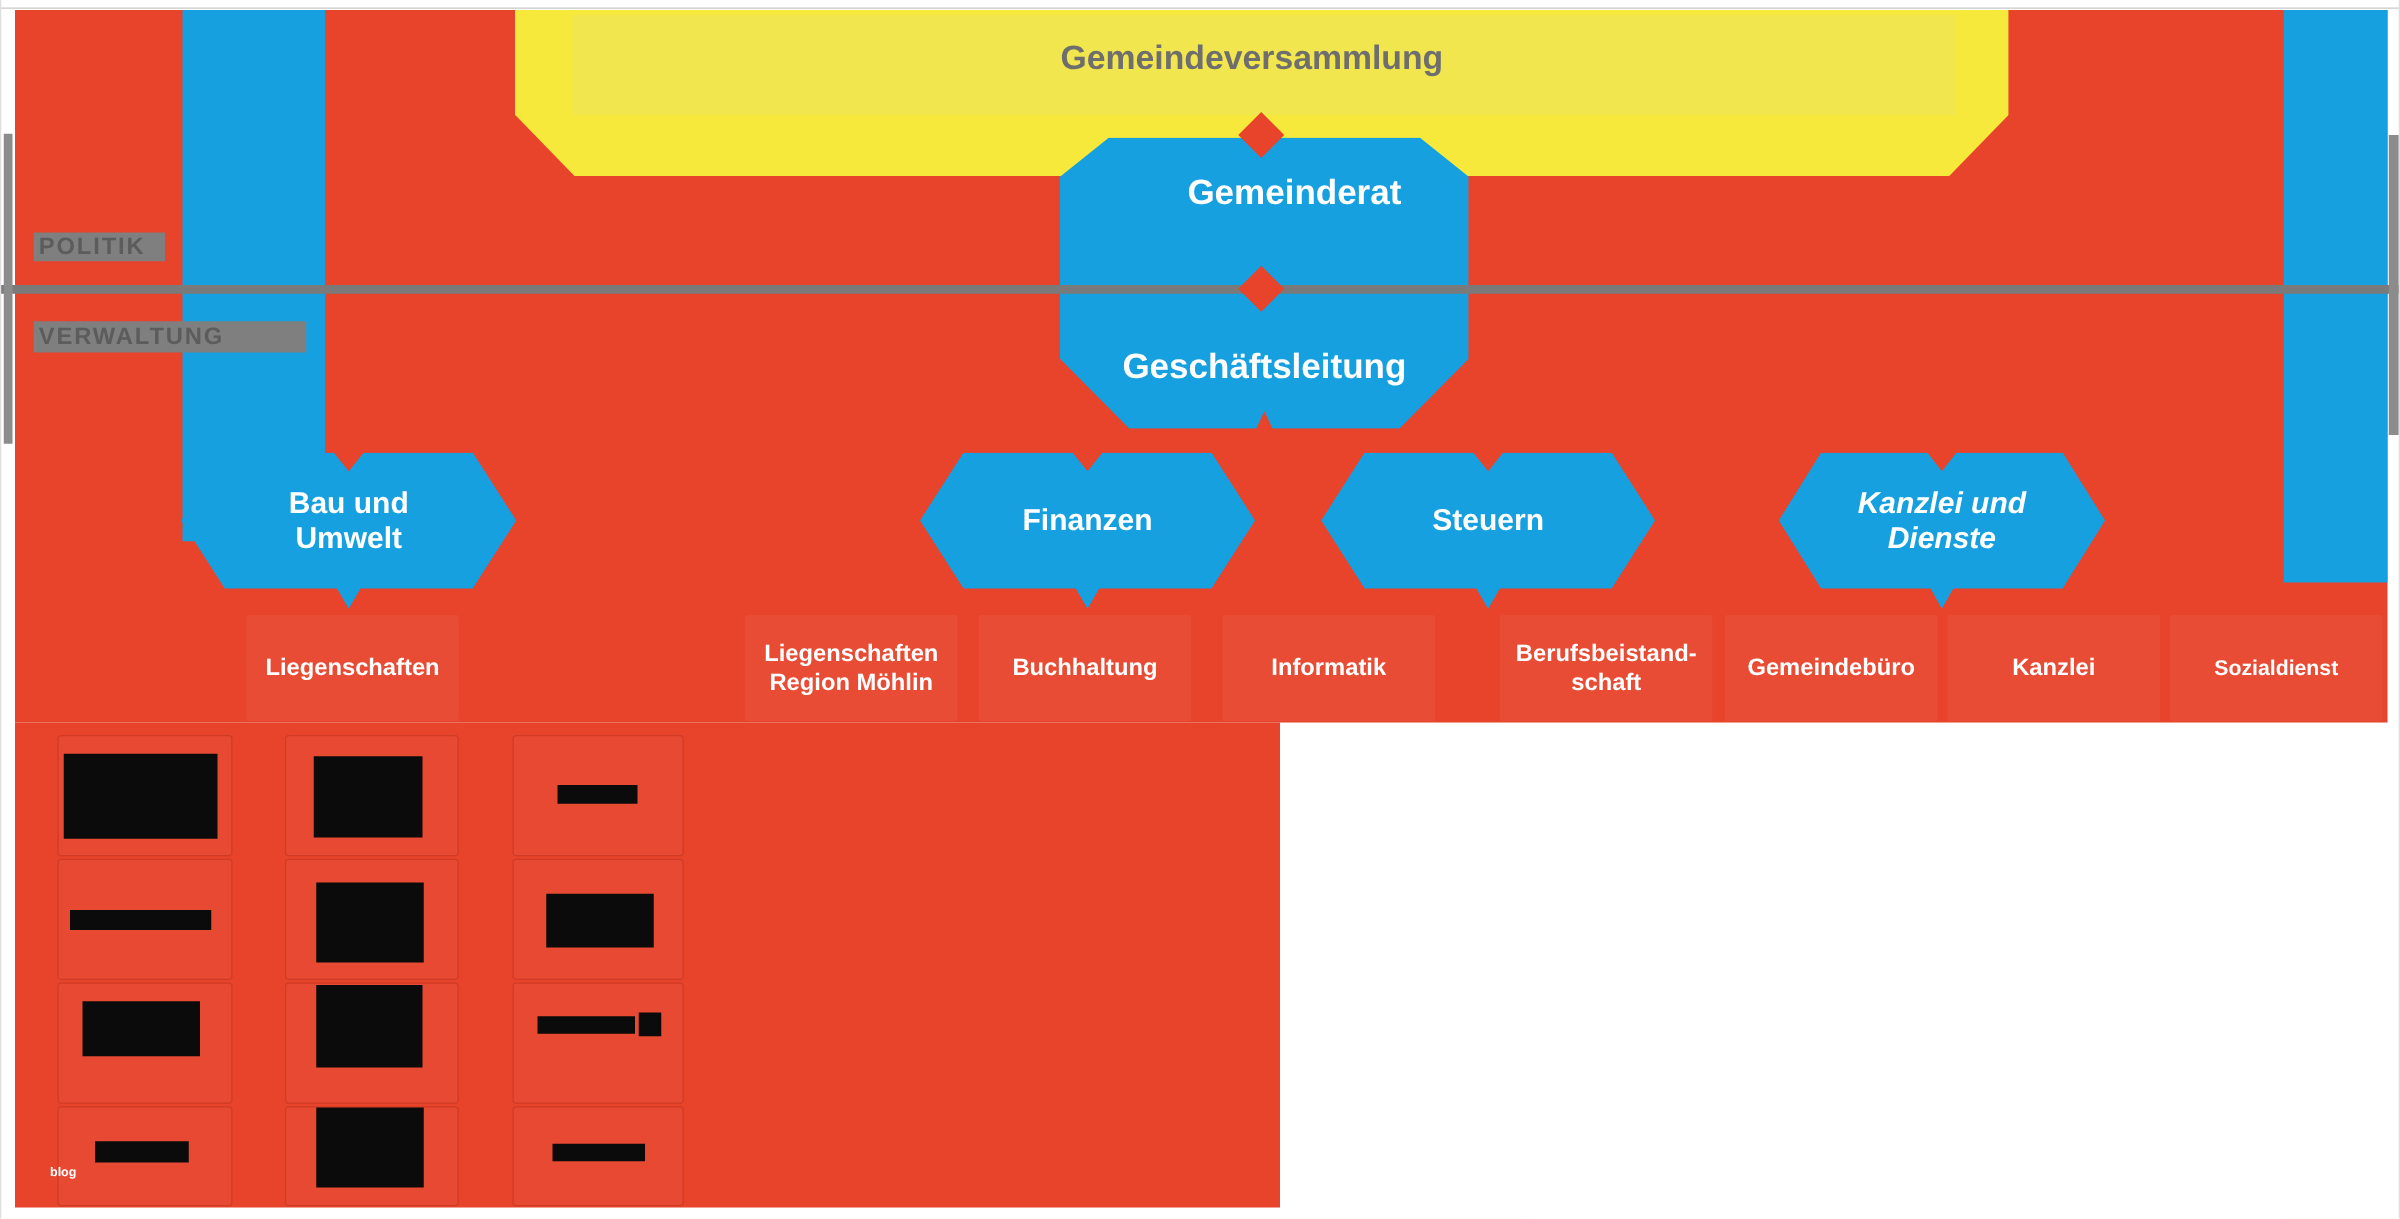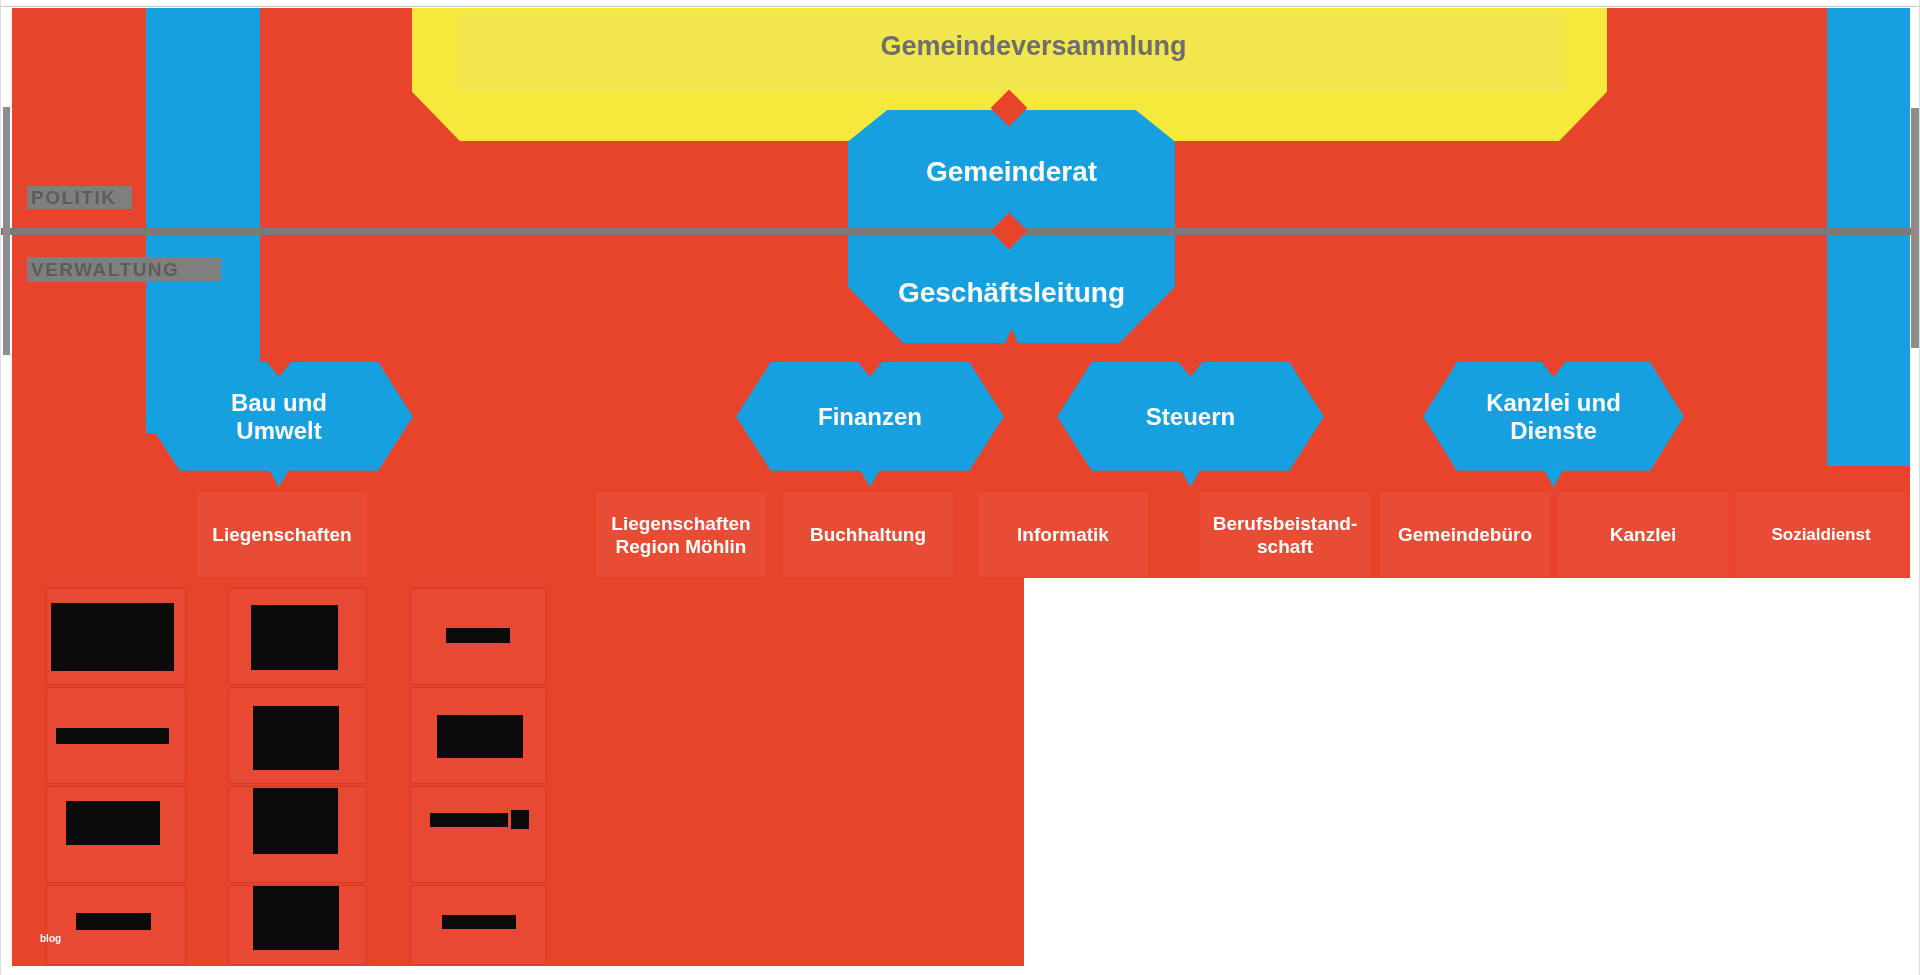--- a/index.html
+++ b/index.html
@@ -33,60 +33,60 @@
 <body>
 
 <div id="canvas">
 
   <div class="abs red" style="left:12px;top:8px;width:1898px;height:570px;"></div>
   <div class="abs red" style="left:12px;top:578px;width:1012px;height:388px;"></div>
 
   <div class="abs" style="left:412px;top:8px;width:1195px;height:133px;background:#F6E93B;
               clip-path:polygon(0 0,100% 0,100% 63%,96% 100%,4% 100%,0 63%);"></div>
   <div class="abs" style="left:458px;top:12px;width:1107px;height:80px;background:#F1E64D;"></div>
-  <div class="abs" style="left:436px;top:31px;width:1195px;text-align:center;
+  <div class="abs" style="left:404px;top:31px;width:1195px;text-align:center;
               font-size:27px;font-weight:bold;color:#6F6E6E;">Gemeindeversammlung</div>
 
   <div class="abs blue" style="left:146px;top:8px;width:114px;height:425px;"></div>
   <div class="abs blue" style="left:1827px;top:8px;width:83px;height:458px;"></div>
 
   <div class="abs blue" style="left:848px;top:110px;width:327px;height:233px;
               clip-path:polygon(12% 0,88% 0,100% 13.5%,100% 76%,83% 100%,52% 100%,50% 94%,48% 100%,17% 100%,0 76%,0 13.5%);"></div>
-  <div class="ctr-label" style="top:156px;">Gemeinderat</div>
+  <div class="ctr-label" style="top:138px;margin-left:24px;">Gemeinderat</div>
   <div class="ctr-label" style="top:277px;">Geschäftsleitung</div>
 
   <div class="badge" style="left:145px;width:268px;">
     <span>Bau und</span>
     <span>Umwelt</span>
   </div>
   <div class="badge" style="left:736px;width:268px;">
     <span>Finanzen</span>
     <span></span>
   </div>
   <div class="badge" style="left:1057px;width:267px;">
     <span>Steuern</span>
     <span></span>
   </div>
-  <div class="badge" style="left:1423px;width:261px;">
+  <div class="badge" style="left:1423px;width:261px;font-style:italic;">
     <span>Kanzlei und</span>
     <span>Dienste</span>
   </div>
 
   <div class="abs" style="left:0;top:228px;width:1920px;height:7px;background:#7A7A7A;"></div>
 
   <div class="diamond" style="left:996px;top:95px;"></div>
   <div class="diamond" style="left:996px;top:218px;"></div>
 
   <div class="abs" style="left:3px;top:107px;width:7px;height:248px;background:#8C8C8C;"></div>
   <div class="abs" style="left:1911px;top:108px;width:8px;height:240px;background:#8C8C8C;"></div>
 
   <div class="zonebar" style="left:27px;top:186px;width:105px;height:23px;">
     <span>POLITIK</span>
   </div>
-  <div class="zonebar" style="left:27px;top:257px;width:194px;height:25px;">
+  <div class="zonebar" style="left:27px;top:257px;width:218px;height:25px;">
     <span>VERWALTUNG</span>
   </div>
 
   <div class="unitcell" style="left:197px;width:170px;">
     <span>Liegenschaften</span>
     <span></span>
   </div>
   <div class="unitcell" style="left:596px;width:170px;">
     <span>Liegenschaften</span>
     <span>Region Möhlin</span>

